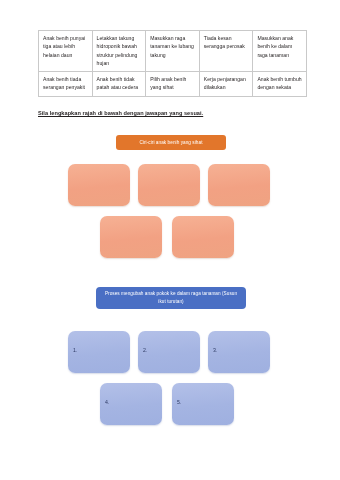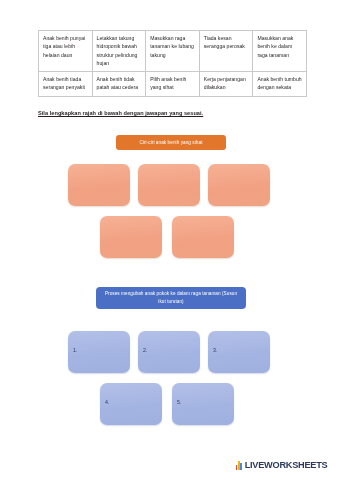--- a/index.html
+++ b/index.html
@@ -202,22 +202,14 @@
   <div class="dropzone dz-blue dz-b3">
     <span class="dz-num">3.</span>
   </div>
   <div class="dropzone dz-blue dz-b4">
     <span class="dz-num">4.</span>
   </div>
   <div class="dropzone dz-blue dz-b5">
     <span class="dz-num">5.</span>
   </div>
 
-  <div class="lw-logo">
-    <span class="lw-mark">
-      <i class="lw-b1"></i>
-        <i class="lw-b2"></i>
-        <i class="lw-b3"></i>
-    </span>
-    <span class="lw-word">LIVEWORKSHEETS</span>
-  </div>
 
 </div>
 
 </body></html>

